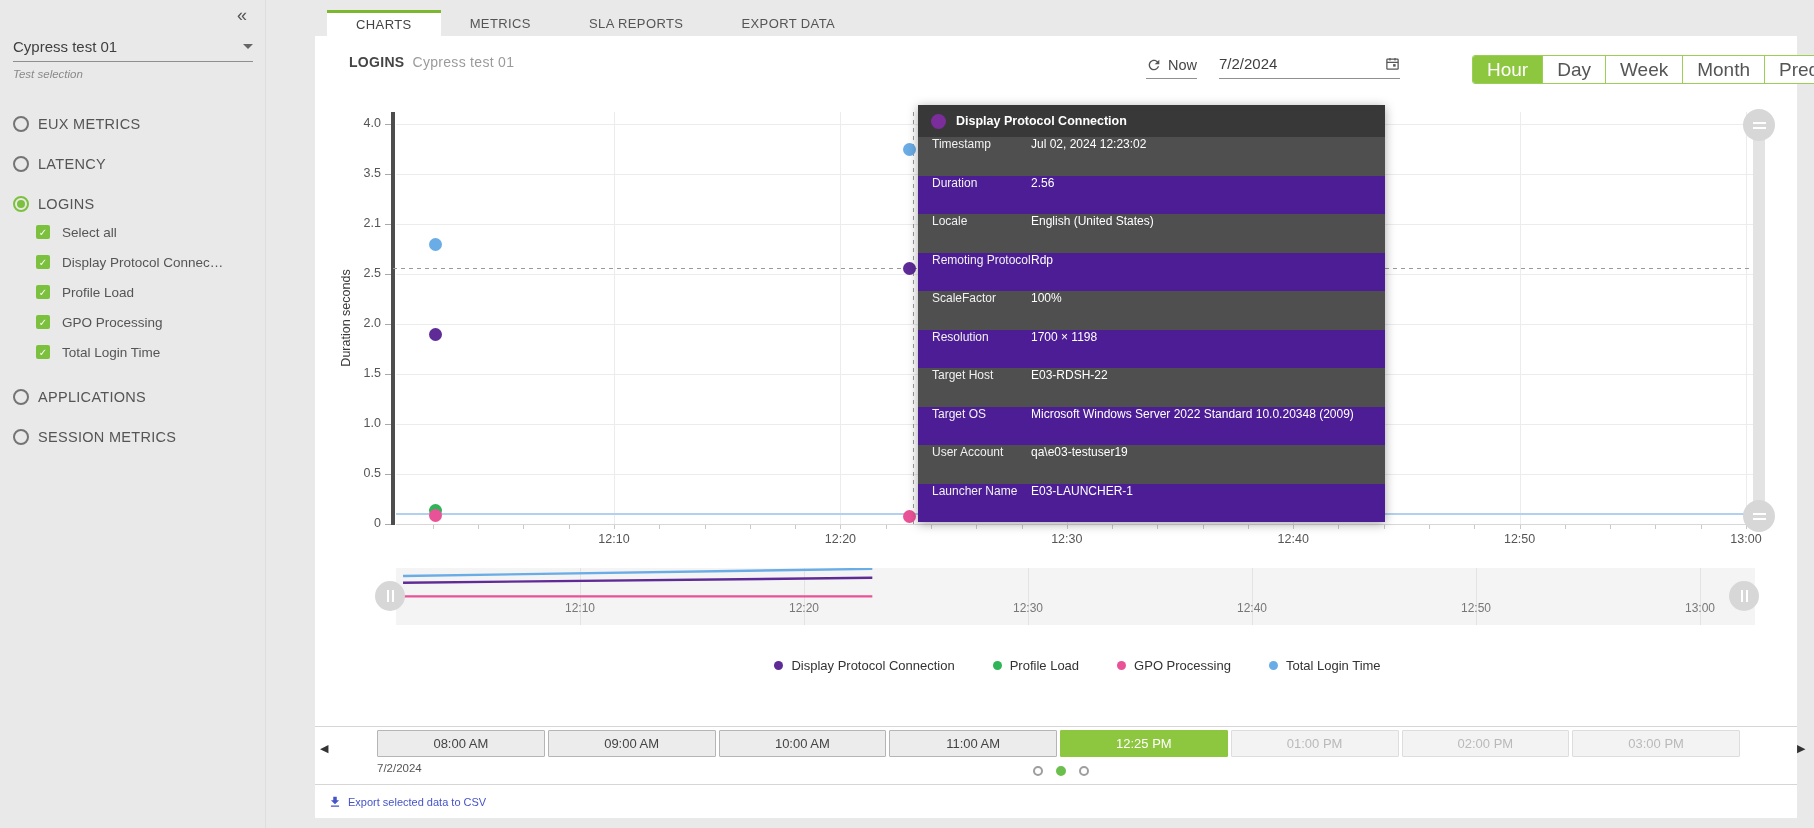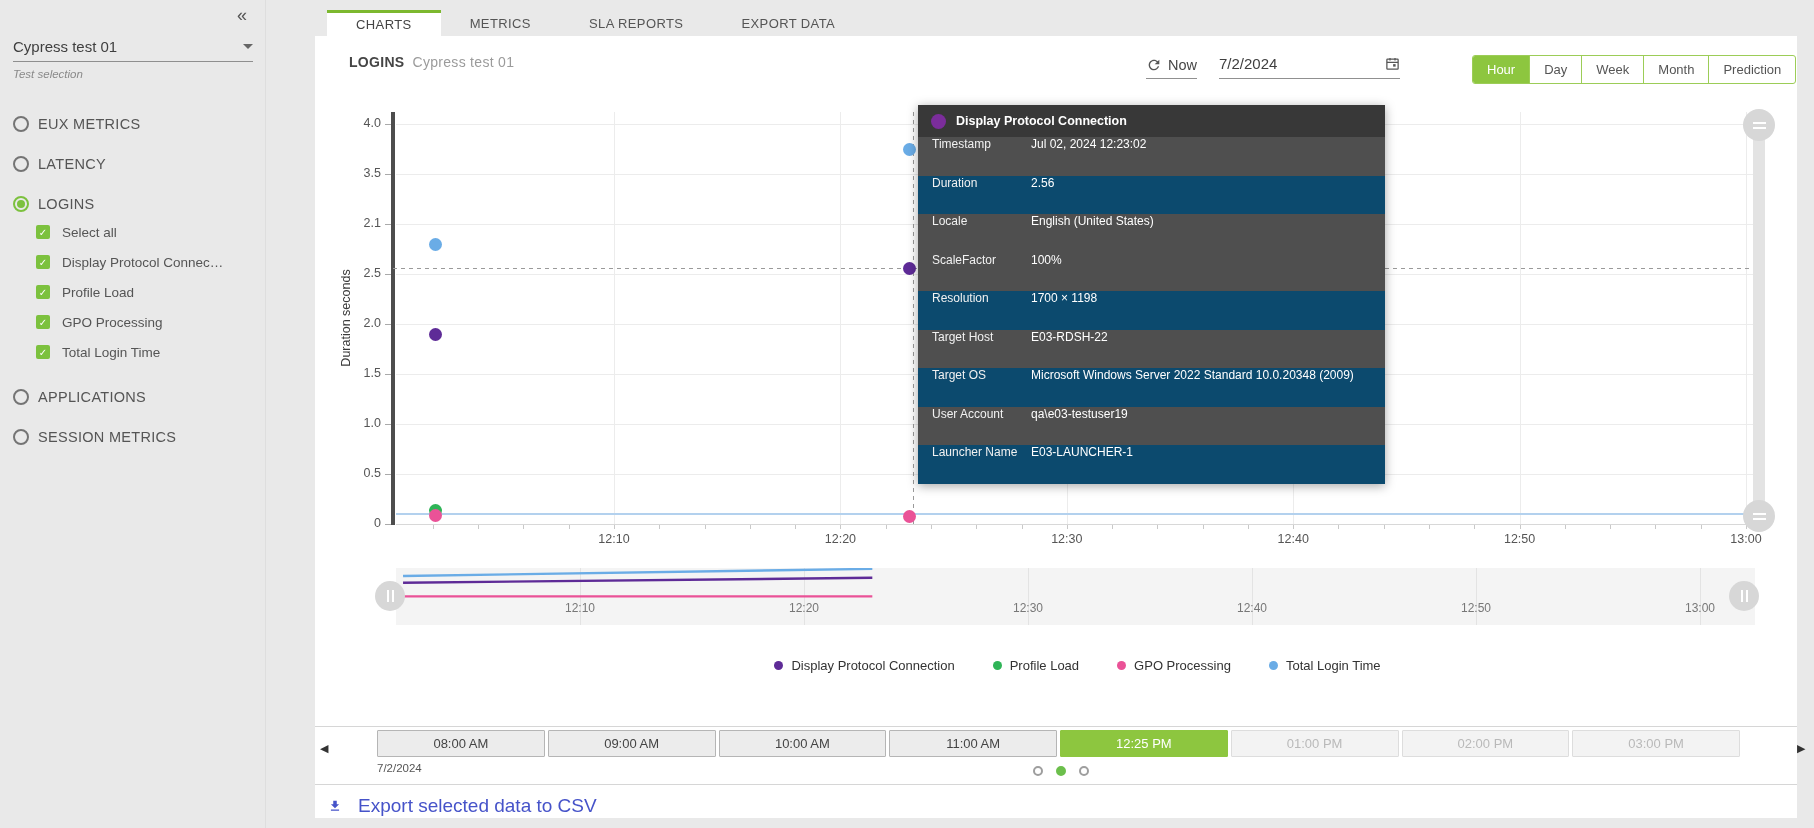--- a/index.html
+++ b/index.html
@@ -24,21 +24,21 @@
 .cbox{width:14px;height:14px;border-radius:2px;background:#7cc13e;color:#fff;font-size:10px;display:flex;align-items:center;justify-content:center;flex:none}
 
 .tabs{position:absolute;left:327px;top:10px;display:flex;height:26px;z-index:3}
 .tab{padding:0 29px;display:flex;align-items:center;font-size:13px;color:#555;letter-spacing:.4px;cursor:pointer}
 .tab.active{background:#fff;border-top:3px solid #7cb82f;color:#444}
 .h-title{position:absolute;left:349px;top:54px;font-size:14px;color:#454545;letter-spacing:.3px;z-index:3}
 .h-sub{color:#9b9b9b;margin-left:8px}
 .nowbtn{position:absolute;left:1146px;top:57px;display:flex;align-items:center;gap:6px;padding-bottom:5px;border-bottom:1px solid #909090;color:#454545;font-size:14.5px;cursor:pointer;z-index:3}
 .datefld{position:absolute;left:1219px;top:55px;width:181px;display:flex;justify-content:space-between;align-items:center;border-bottom:1px solid #909090;padding-bottom:6px;font-size:15px;color:#3f3f3f;cursor:text;z-index:3}
 .ranges{position:absolute;left:1472px;top:55px;display:flex;height:29px;border:1px solid #9ccd57;border-radius:3px;overflow:hidden;background:#fff;z-index:3}
-.rbtn{display:flex;align-items:center;padding:0 14px;font-size:13px;color:#555;border-left:1px solid #9ccd57;cursor:pointer}
+.rbtn{display:flex;align-items:center;padding:0 14px;font-size:19px;color:#555;border-left:1px solid #9ccd57;cursor:pointer}
 .rbtn:first-child{border-left:none}
 .rbtn.active{background:#8dc63f;color:#fff}
 
 #stage{position:absolute;left:0;top:0;width:1814px;height:828px;z-index:2}
 .hgrid{position:absolute;background:#ececec}
 .vgrid{position:absolute;background:#ececec;z-index:1}
 .ytick{position:absolute;background:#aaa}
 .ylab{position:absolute;text-align:right;font-size:12.5px;color:#555}
 .xlab{position:absolute;text-align:center;font-size:12.5px;color:#555}
 .xaxisline{position:absolute;background:#d8d8d8}
@@ -53,42 +53,42 @@
 .handle{position:absolute;border-radius:50%;background:#d7d7d7;display:flex;flex-direction:column;align-items:center;justify-content:center;gap:3px;z-index:6;cursor:grab}
 .handle i{width:13px;height:2px;background:#fff;display:block}
 .handle.vbars{flex-direction:row}
 .handle.vbars i{width:2px;height:12px}
 
 .tooltip{position:absolute;z-index:10;box-shadow:0 2px 10px rgba(0,0,0,.35);font-size:12px}
 .tt-head{height:32px;background:#383838;display:flex;align-items:center;gap:10px;padding:0 13px;color:#fff;font-weight:700;font-size:12.5px}
 .tt-dot{width:15px;height:15px;border-radius:50%;flex:none}
 .tt-row{height:38.5px;display:flex;align-items:flex-start;color:#fff;white-space:nowrap}
 .tt-row.odd{background:#4f4f4f}
-.tt-row.even{background:#0c4a6e}
+.tt-row.even{background:#4c1d95}
 .tt-label{width:113px;padding-left:14px;flex:none;color:#f1f1f1}
 
 .navbox{position:absolute;background:#f4f4f4}
 .nav-grid{position:absolute;background:#e3e3e3}
 .nav-lab{position:absolute;text-align:center;font-size:12px;color:#777}
 
 .legend{position:absolute;display:flex;justify-content:center;gap:38px}
 .litem{display:flex;align-items:center;gap:8px;font-size:13px;color:#333;cursor:pointer}
 .ldot{width:9px;height:9px;border-radius:50%}
 
 .sep{position:absolute;background:#d6d6d6}
 .navarrow{position:absolute;font-size:11px;color:#333;cursor:pointer}
 .hourbtns{position:absolute;display:flex;gap:3px}
 .hbtn{flex:1;height:27px;display:flex;align-items:center;justify-content:center;font-size:13px;background:#ececec;border:1px solid #b5b5b5;color:#444;cursor:pointer;border-radius:1px}
 .hbtn.active{background:#8dc63f;border-color:#8dc63f;color:#fff}
 .hbtn.disabled{background:#f3f3f3;border-color:#ddd;color:#b9b9b9;cursor:default}
 .datelab{position:absolute;font-size:11.5px;color:#555}
 .pagedots{position:absolute;display:flex;gap:13px}
 .pdot{width:10px;height:10px;border-radius:50%;border:2px solid #9e9e9e;background:#fff;cursor:pointer}
 .pdot.active{background:#6cbf4c;border-color:#6cbf4c}
-.export{position:absolute;left:328px;top:795px;display:flex;align-items:center;gap:16px;color:#4653c9;font-size:19px;cursor:pointer;z-index:3}
+.export{position:absolute;left:328px;top:795px;display:flex;align-items:center;gap:6px;color:#4653c9;font-size:11px;cursor:pointer;z-index:3}
 </style>
 </head>
 <body>
 
 <div class="app">
   <div class="panel"></div>
 
   <aside class="sidebar">
     <div class="collapse">«</div>
     <div class="tsel">
@@ -281,20 +281,24 @@
             <div class="tt-val">Jul 02, 2024 12:23:02</div>
           </div>
           <div class="tt-row even">
             <div class="tt-label">Duration</div>
             <div class="tt-val">2.56</div>
           </div>
           <div class="tt-row odd">
             <div class="tt-label">Locale</div>
             <div class="tt-val">English (United States)</div>
           </div>
+          <div class="tt-row even">
+            <div class="tt-label">Remoting Protocol</div>
+            <div class="tt-val">Rdp</div>
+          </div>
           <div class="tt-row odd">
             <div class="tt-label">ScaleFactor</div>
             <div class="tt-val">100%</div>
           </div>
           <div class="tt-row even">
             <div class="tt-label">Resolution</div>
             <div class="tt-val">1700 × 1198</div>
           </div>
           <div class="tt-row odd">
             <div class="tt-label">Target Host</div>

